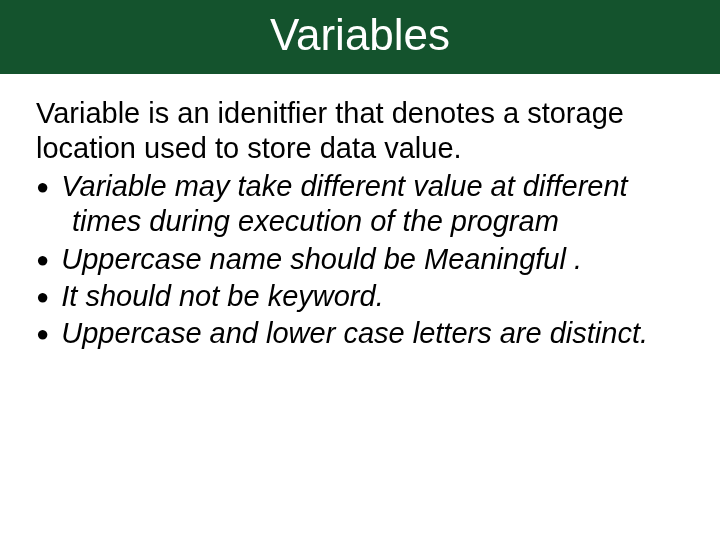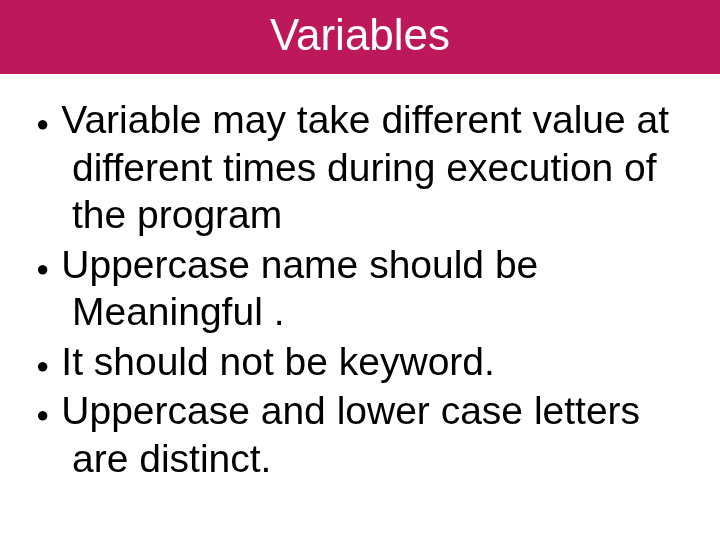--- a/index.html
+++ b/index.html
@@ -3,21 +3,21 @@
 <meta charset="utf-8">
 <style>
   * { margin: 0; padding: 0; box-sizing: border-box; }
   html, body { width: 720px; height: 540px; overflow: hidden; }
   body {
     background: #ffffff;
     font-family: Verdana, Geneva, sans-serif;
     color: #000000;
   }
   .title-bar {
-    background: #be185d;
+    background: #14532d;
     width: 100%;
     padding: 10px 0 14px 0;
     text-align: center;
   }
   .title-text {
     color: #ffffff;
     font-size: 44px;
     font-family: Verdana, Geneva, sans-serif;
   }
   .content {
@@ -28,42 +28,44 @@
     line-height: 1.22;
     padding-left: 6px;
     text-indent: -0px;
     margin-bottom: 2px;
   }
   .bullet-list {
     list-style: none;
     padding-left: 6px;
   }
   .bullet-list li {
-    font-size: 39px;
+    font-size: 29px;
     line-height: 1.22;
     position: relative;
     padding-left: 36px;
     text-indent: -36px;
     margin-bottom: 2px;
+    font-style: italic;
   }
   .bullet-list li::before {
     content: "\25CF";
     font-size: 22px;
     margin-right: 12px;
     position: relative;
     top: -2px;
   }
 </style>
 </head>
 <body>
 
 <div class="title-bar">
   <span class="title-text">Variables</span>
 </div>
 
 <div class="content">
+  <div class="intro">Variable is an idenitfier that denotes a storage location used to store data value.</div>
   <ul class="bullet-list">
     <li>Variable may take different value at different times during execution of the program</li>
     <li>Uppercase name should be Meaningful .</li>
     <li>It should not be keyword.</li>
     <li>Uppercase and lower case letters are distinct.</li>
   </ul>
 </div>
 
 </body></html>

